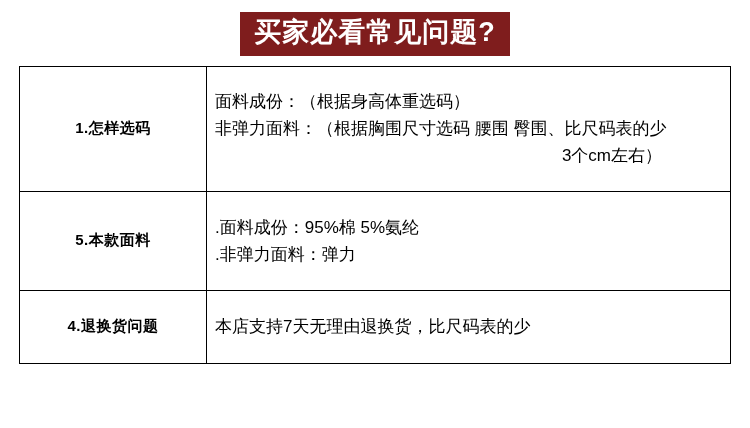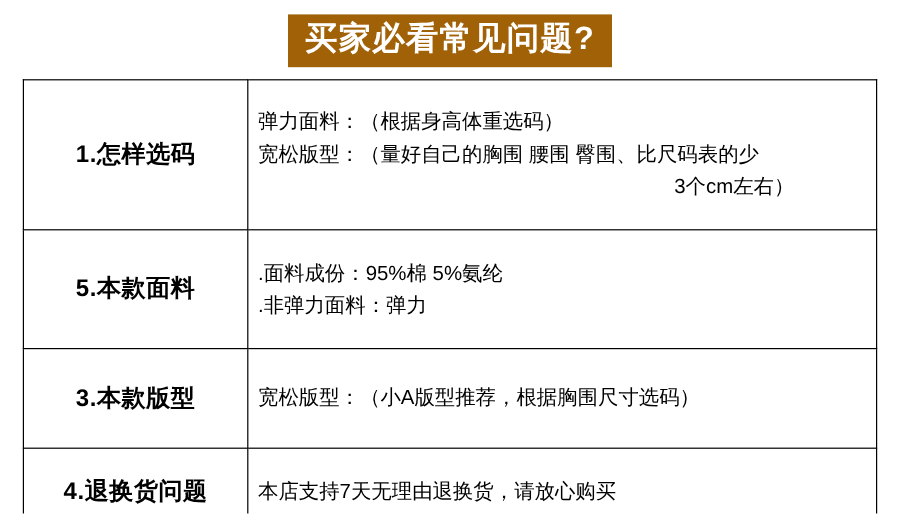--- a/index.html
+++ b/index.html
@@ -21,21 +21,21 @@
     box-sizing: border-box;
   }
   .title-wrap {
     display: flex;
     justify-content: center;
     align-items: center;
     padding-top: 12px;
     padding-bottom: 10px;
   }
   .title-banner {
-    background: #a16207;
+    background: #7f1d1d;
     color: #ffffff;
     font-size: 27px;
     font-weight: bold;
     letter-spacing: 1px;
     padding: 4px 14px 6px 14px;
     line-height: 1.25;
     white-space: nowrap;
   }
   .faq-table {
     width: 712px;
@@ -44,21 +44,21 @@
     table-layout: fixed;
   }
   .faq-table td {
     border: 1px solid #000000;
     vertical-align: middle;
     padding: 10px 8px;
   }
   .col-q {
     width: 170px;
     text-align: center;
-    font-size: 20px;
+    font-size: 15px;
     font-weight: bold;
     letter-spacing: 0.5px;
   }
   .col-a {
     font-size: 17px;
     line-height: 1.6;
     padding-left: 16px;
   }
   .row-1 .col-a { height: 104px; }
   .row-2 .col-a { height: 78px; margin-left: 45px; }
@@ -80,40 +80,34 @@
 
   <div class="title-wrap">
     <div class="title-banner">买家必看常见问题?</div>
   </div>
 
   <table class="faq-table">
     <tbody>
       <tr class="row-1">
         <td class="col-q">1.怎样选码</td>
         <td class="col-a">
-          <span class="ans-line">弹力面料：（根据身高体重选码）</span>
-          <span class="ans-line">宽松版型：（量好自己的胸围 腰围 臀围、比尺码表的少</span>
+          <span class="ans-line">面料成份：（根据身高体重选码）</span>
+          <span class="ans-line">非弹力面料：（根据胸围尺寸选码 腰围 臀围、比尺码表的少</span>
           <span class="ans-line indent">3个cm左右）</span>
         </td>
       </tr>
       <tr class="row-2">
         <td class="col-q">5.本款面料</td>
         <td class="col-a">
           <span class="ans-line">.面料成份：95%棉  5%氨纶</span>
           <span class="ans-line">.非弹力面料：弹力</span>
         </td>
       </tr>
-      <tr class="row-3">
-        <td class="col-q">3.本款版型</td>
-        <td class="col-a">
-          <span class="ans-line">宽松版型：（小A版型推荐，根据胸围尺寸选码）</span>
-        </td>
-      </tr>
       <tr class="row-4">
         <td class="col-q">4.退换货问题</td>
         <td class="col-a">
-          <span class="ans-line">本店支持7天无理由退换货，请放心购买</span>
+          <span class="ans-line">本店支持7天无理由退换货，比尺码表的少</span>
         </td>
       </tr>
     </tbody>
   </table>
 
 </div>
 
 </body></html>

